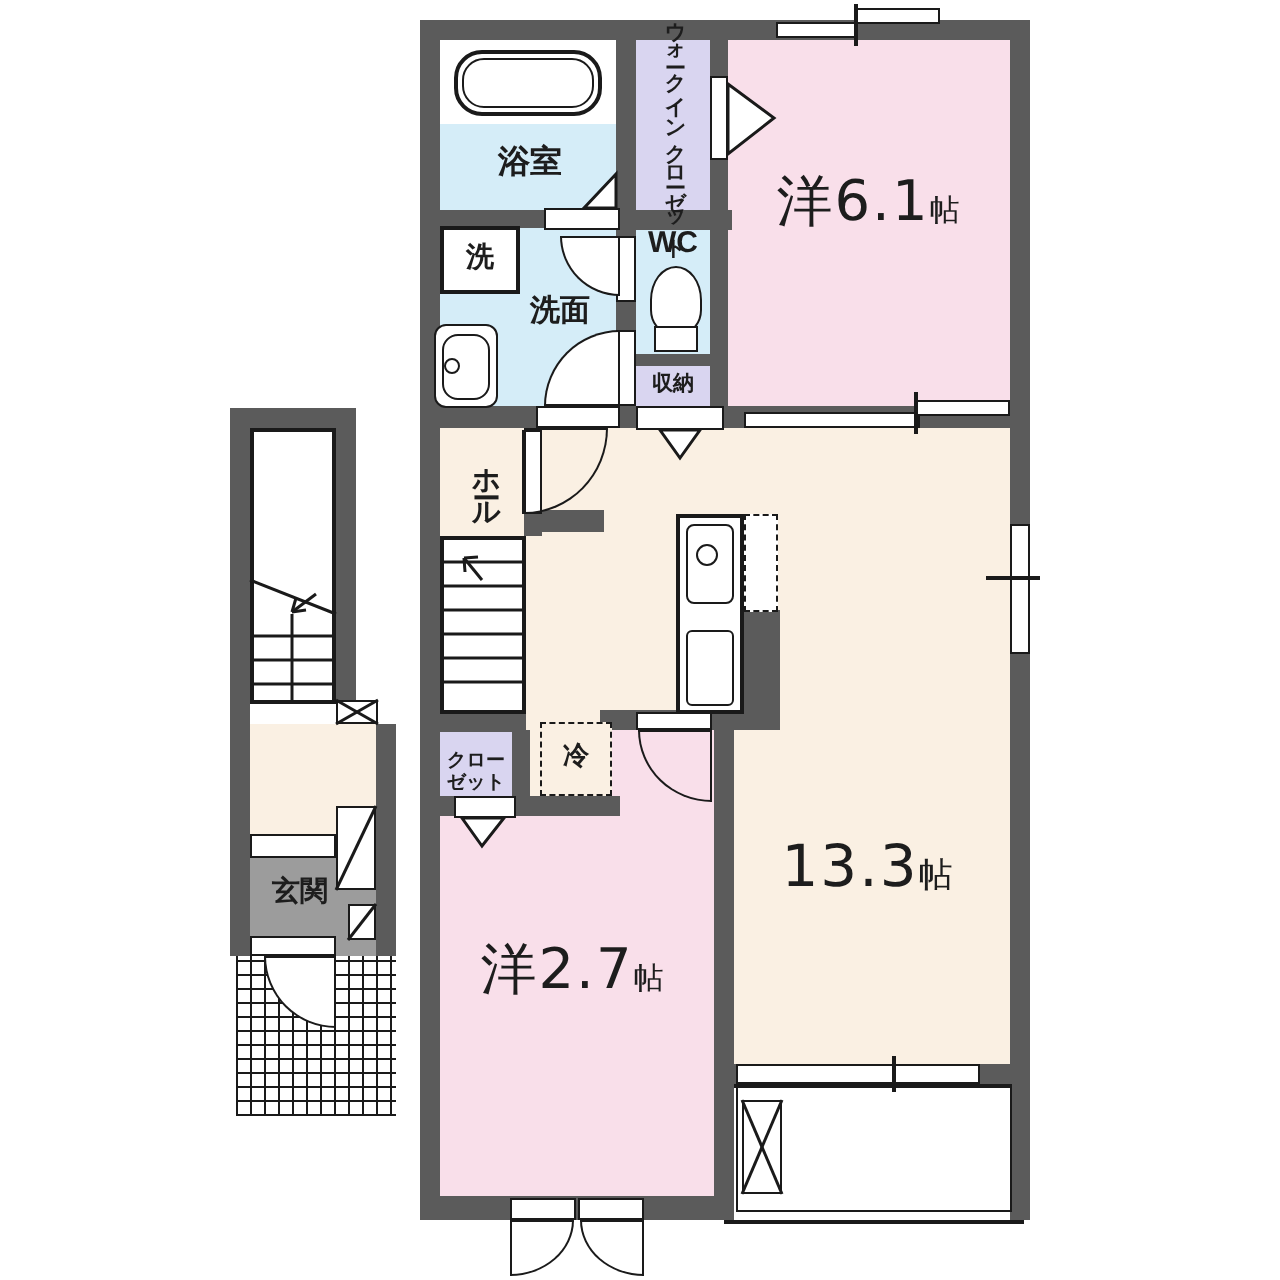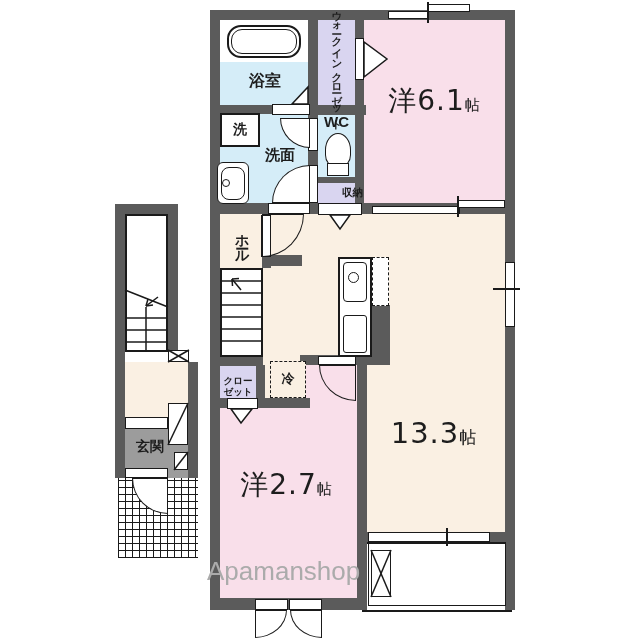--- a/index.html
+++ b/index.html
@@ -189,21 +189,21 @@
 
   <div class="lbl" style="left:236px;top:71px;width:58px;height:20px;font-size:16px;">
       <span>浴室</span>
     </div>
   <div class="lbl" style="left:252px;top:146px;width:56px;height:18px;font-size:15px;">
       <span>洗面</span>
     </div>
   <div class="lbl" style="left:318px;top:112px;width:37px;height:20px;font-size:15px;font-family:'Liberation Sans',sans-serif;">
       <span>WC</span>
     </div>
-  <div class="lbl" style="left:318px;top:183px;width:37px;height:19px;font-size:10.5px;padding-left:16px;">
+  <div class="lbl" style="left:318px;top:183px;width:37px;height:19px;font-size:10.5px;">
       <span>収納</span>
     </div>
   <div class="lbl vert" style="left:319px;top:23px;width:36px;height:82px;font-size:10.5px;line-height:1.2;">
     <span style="display:block;">ウォークイン</span>
       <span style="display:block;">クローゼット</span>
   </div>
   <div class="lbl vert" style="left:223px;top:216px;width:38px;height:50px;font-size:14px;">
       <span>ホール</span>
     </div>
   <div class="lbl" style="left:220px;top:368px;width:36px;height:37px;font-size:9.5px;">
@@ -222,17 +222,14 @@
   </div>
   <div class="lbl big" style="left:365px;top:418px;width:138px;height:46px;font-size:29px;align-items:baseline;">
     <span>13.3</span>
       <span class="unit-s" style="font-size:17px;">帖</span>
   </div>
   <div class="lbl big" style="left:216px;top:470px;width:141px;height:48px;font-size:28px;align-items:baseline;">
     <span>洋</span>
       <span>2.7</span>
       <span class="unit-s" style="font-size:15px;">帖</span>
   </div>
-  <div class="lbl" style="left:207px;top:557px;width:200px;height:28px;font-size:26px;font-weight:400;color:#ABABAB;font-family:'Liberation Sans',sans-serif;justify-content:flex-start;">
-      <span>Apamanshop</span>
-    </div>
 
 </div>
 
 </body></html>

